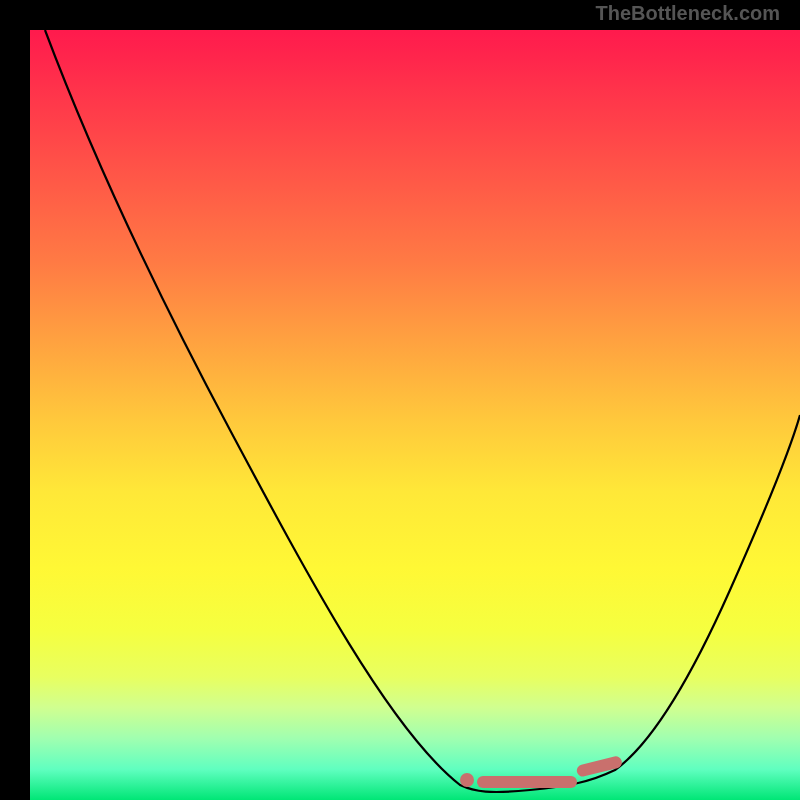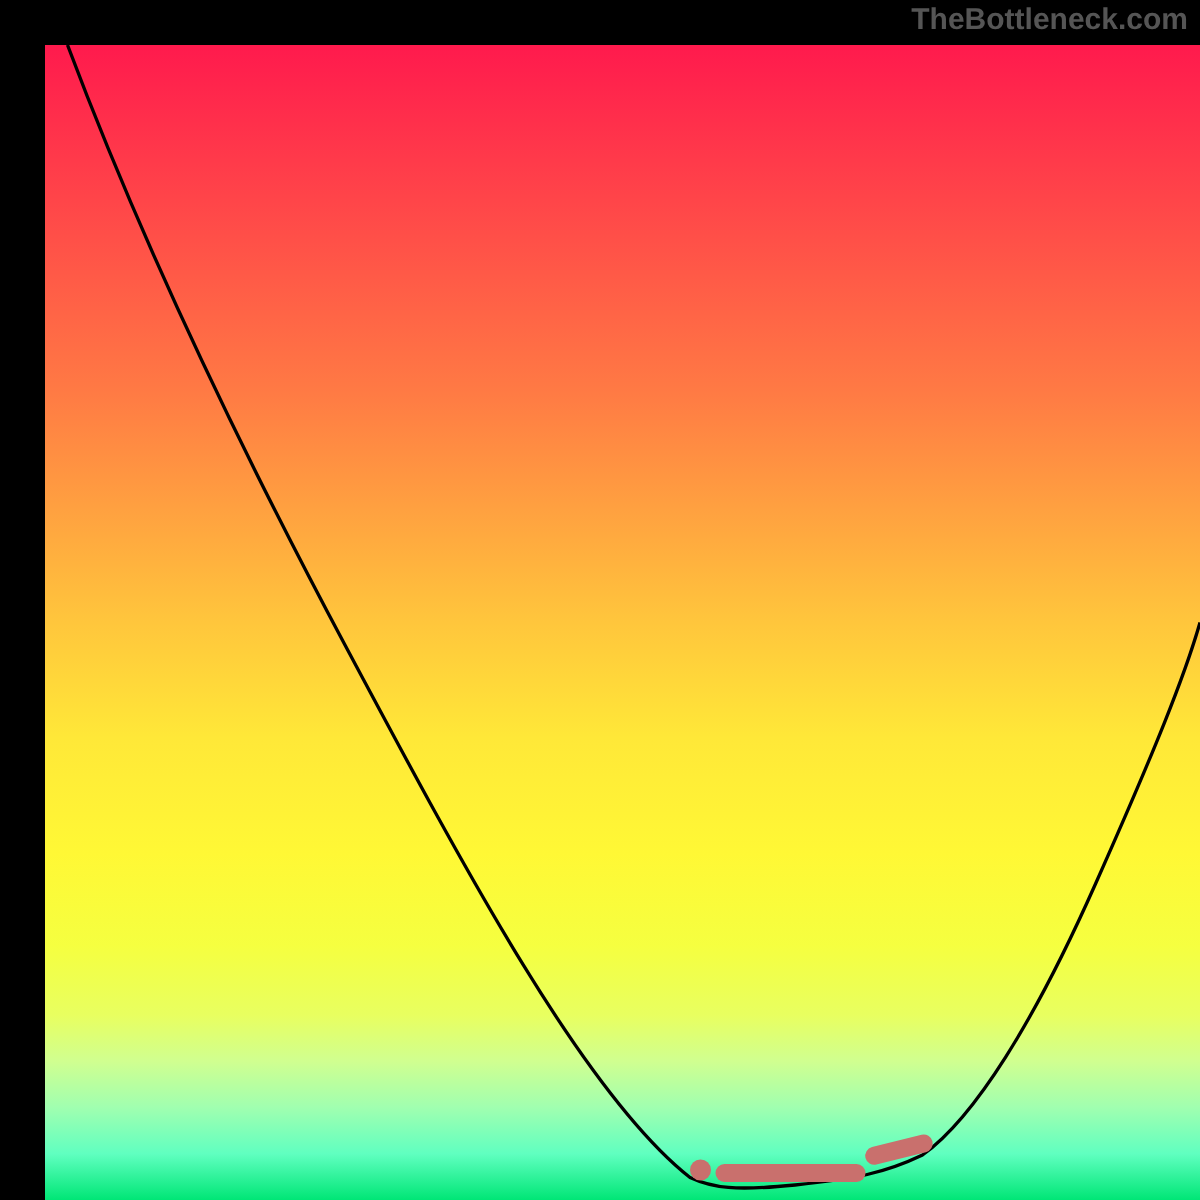--- a/index.html
+++ b/index.html
@@ -6,21 +6,21 @@
   body {
     width: 800px;
     height: 800px;
     position: relative;
     background: #000;
     overflow: hidden;
   }
   .attribution {
     position: absolute;
     top: 2px;
-    right: 8px;
+    right: 20px;
     font-family: Arial, sans-serif;
     font-size: 20px;
     font-weight: bold;
     color: #555;
     z-index: 10;
   }
   .plot-area {
     position: absolute;
     left: 30px;
     top: 30px;

